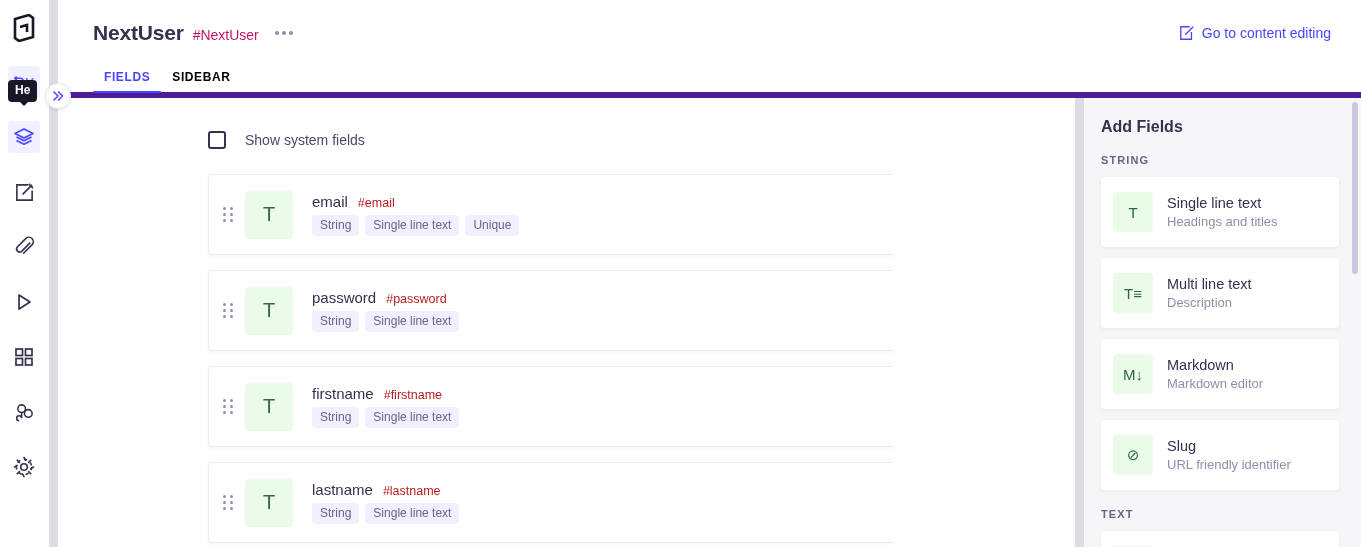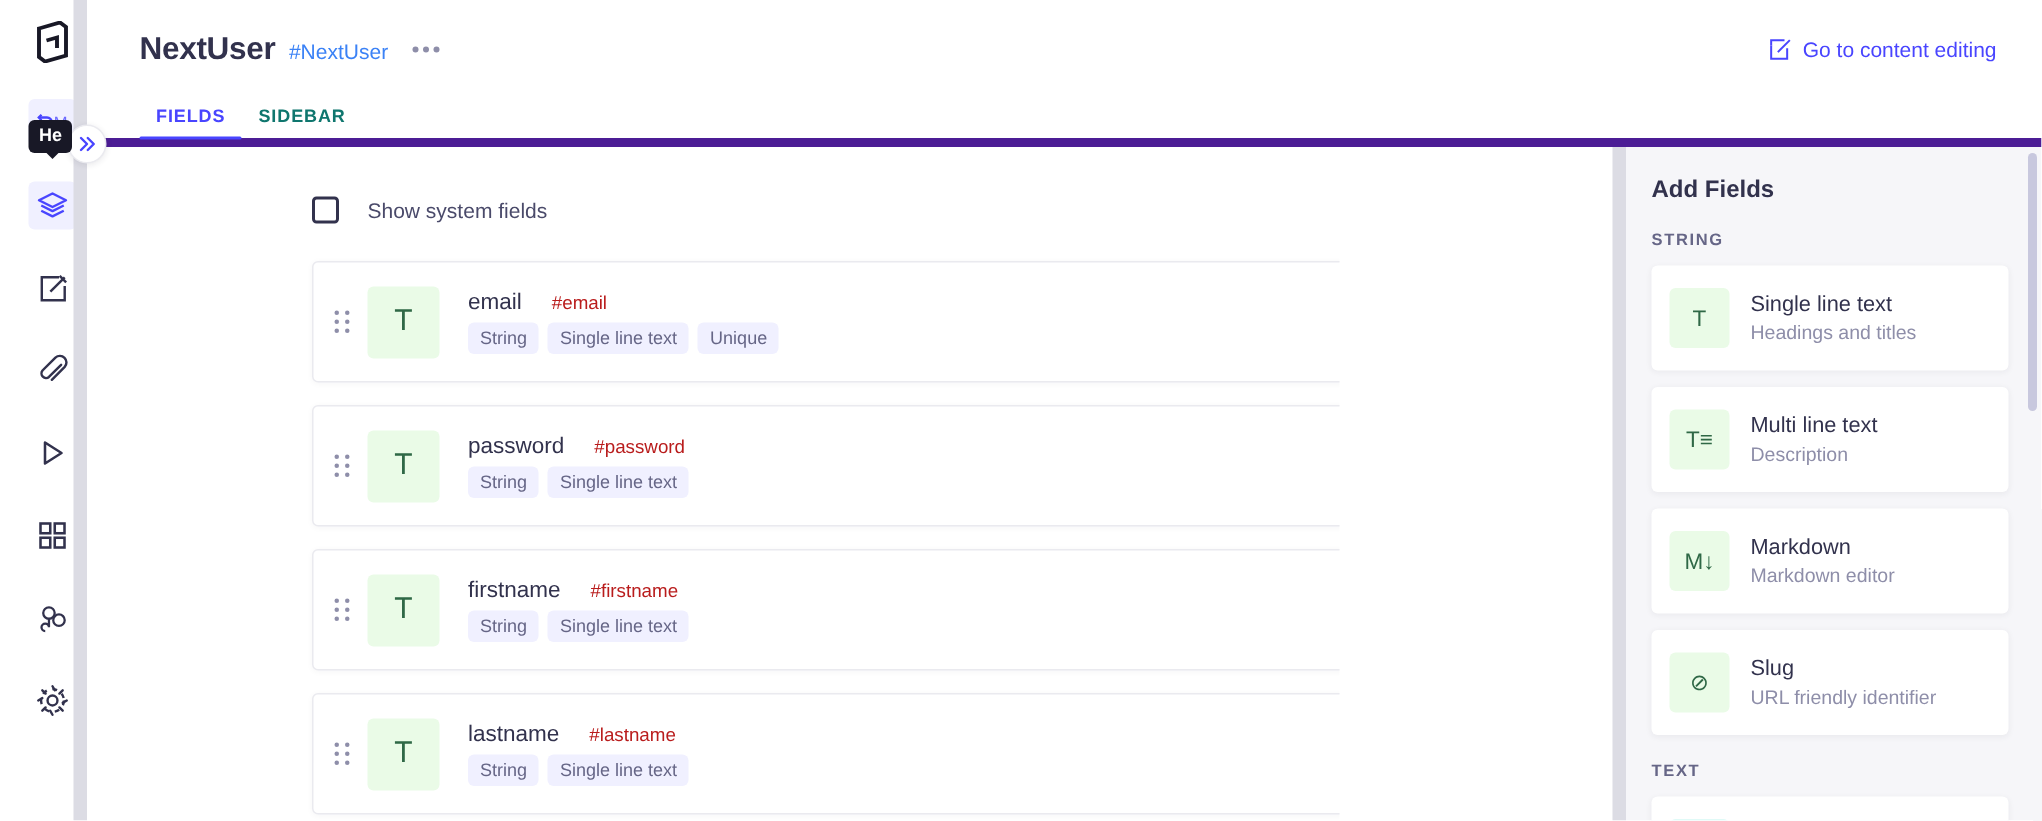--- a/index.html
+++ b/index.html
@@ -7,21 +7,21 @@
     width: 1361px; height: 547px;
     overflow: hidden;
     font-family: "Liberation Sans", sans-serif;
     background: #ffffff;
     color: #32324d;
   }
   #app { position: relative; width: 1361px; height: 547px; }
 
   
   .rail {
-    position: absolute; left: 11px; top: 0;
+    position: absolute; left: 0; top: 0;
     width: 48px; height: 547px;
     background: #ffffff;
     display: flex; flex-direction: column; align-items: center;
   }
   .rail-logo {
     margin-top: 12px; width: 32px; height: 32px;
     display: flex; align-items: center; justify-content: center;
   }
   .rail-items {
     margin-top: 22px; display: flex; flex-direction: column;
@@ -71,21 +71,21 @@
     width: 1303px; height: 65px;
     background: #ffffff;
     display: flex; align-items: center;
   }
   .header-title-wrap {
     margin-left: 35px; display: flex; align-items: baseline; gap: 9px;
   }
   .header-title {
     font-size: 21px; font-weight: bold; color: #32324d; letter-spacing: -0.2px;
   }
-  .header-sub { font-size: 14px; color: #3b82f6; }
+  .header-sub { font-size: 14px; color: #be185d; }
   .dots-btn {
     margin-left: 5px; display: flex; align-items: center;
     gap: 3px; padding: 6px 2px; align-self: center;
   }
   .dot { width: 4px; height: 4px; border-radius: 50%; background: #8e8ea9; }
   .header-right {
     margin-left: auto; margin-right: 30px;
     display: flex; gap: 7px;
     color: #4945ff; font-size: 14px;
   }
@@ -93,21 +93,21 @@
   
   .tabs {
     position: absolute; left: 58px; top: 65px;
     width: 1303px; height: 33px;
     display: flex; align-items: flex-end;
     border-bottom: 6px solid #4c1d95;
     padding-left: 35px;
   }
   .tab {
     font-size: 12px; letter-spacing: 0.6px; font-weight: bold;
-    padding: 0 11px 8px 11px; color: #0f766e;
+    padding: 0 11px 8px 11px; color: #000000;
     position: relative;
   }
   .tab.active { color: #4945ff; }
   .tab.active:after {
     content: ""; position: absolute; left: 0; right: 0; bottom: -1px;
     height: 2px; background: #4945ff; border-radius: 1px;
   }
 
   
   .main {
@@ -137,21 +137,21 @@
     grid-gap: 3px; justify-content: center; margin-right: 8px;
   }
   .drag i { width: 3px; height: 3px; border-radius: 50%; background: #8e8ea9; display: block; }
   .type-box {
     width: 48px; height: 48px; border-radius: 4px;
     background: #eafbe7; color: #2f6846;
     display: flex; align-items: center; justify-content: center;
     font-size: 20px; flex: none;
   }
   .field-body { margin-left: 19px; display: flex; flex-direction: column; gap: 5px; }
-  .field-name-row { display: flex; align-items: baseline; gap: 20px; }
+  .field-name-row { display: flex; align-items: baseline; gap: 10px; }
   .field-name { font-size: 15px; color: #32324d; font-weight: 500; }
   .field-key { font-size: 12.5px; color: #b91c1c; }
   .badges { display: flex; gap: 6px; }
   .badge {
     background: #f0f0ff; color: #666687; border-radius: 4px;
     font-size: 12px; padding: 4px 8px 5px 8px; line-height: 12px;
   }
 
   
   .panel-divider {

